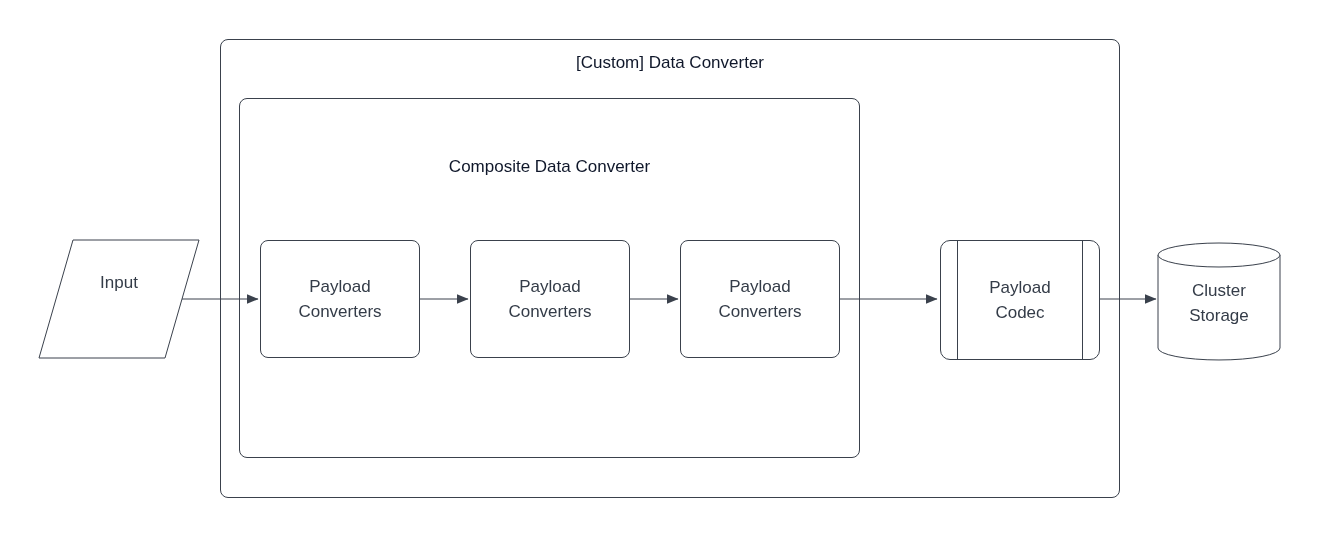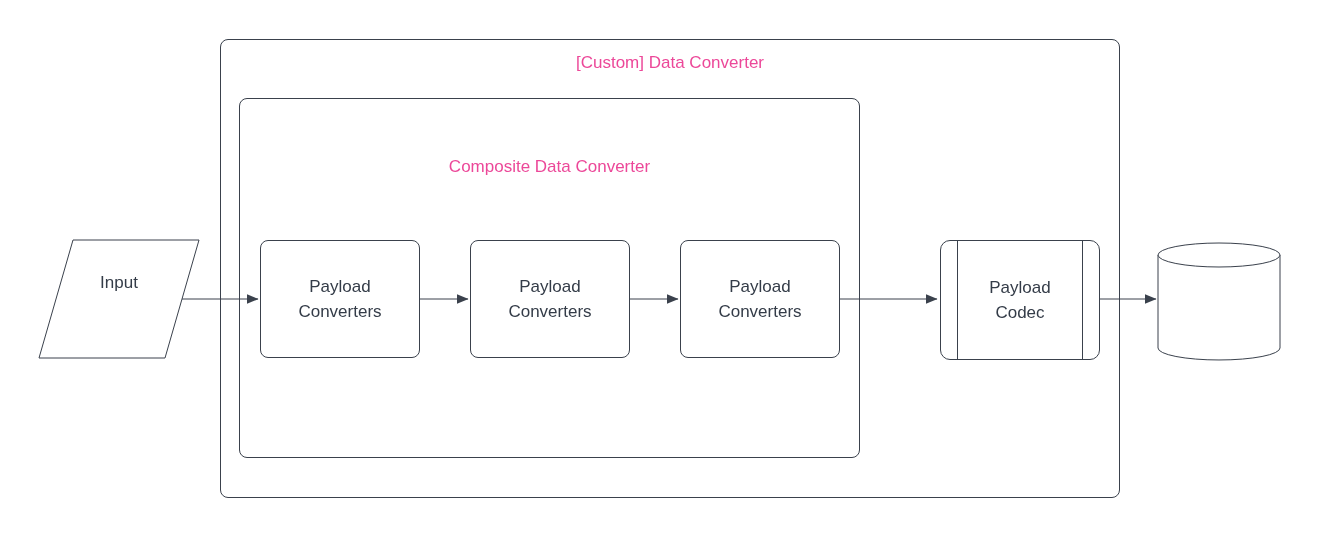--- a/index.html
+++ b/index.html
@@ -19,21 +19,21 @@
     position: absolute;
     border: 1px solid #3A414C;
     border-radius: 8px;
     background: #ffffff;
   }
   .outer-box { left: 220px; top: 39px; width: 900px; height: 459px; }
   .inner-box { left: 239px; top: 98px; width: 621px; height: 360px; }
 
   .group-title {
     position: absolute;
-    color: #ec4899;
+    color: #0f172a;
     font-size: 17px;
     line-height: 22px;
     text-align: center;
   }
   .outer-title { left: 220px; top: 52px; width: 900px; }
   .inner-title { left: 239px; top: 156px; width: 621px; }
 
   
   .node-box {
     position: absolute;
@@ -125,14 +125,16 @@
 
   <div class="node-label label-input">Input</div>
   <div class="node-label label-conv-1">Payload
 Converters</div>
   <div class="node-label label-conv-2">Payload
 Converters</div>
   <div class="node-label label-conv-3">Payload
 Converters</div>
   <div class="node-label label-codec">Payload
 Codec</div>
+  <div class="node-label label-storage">Cluster
+Storage</div>
 
 </div>
 
 </body></html>

